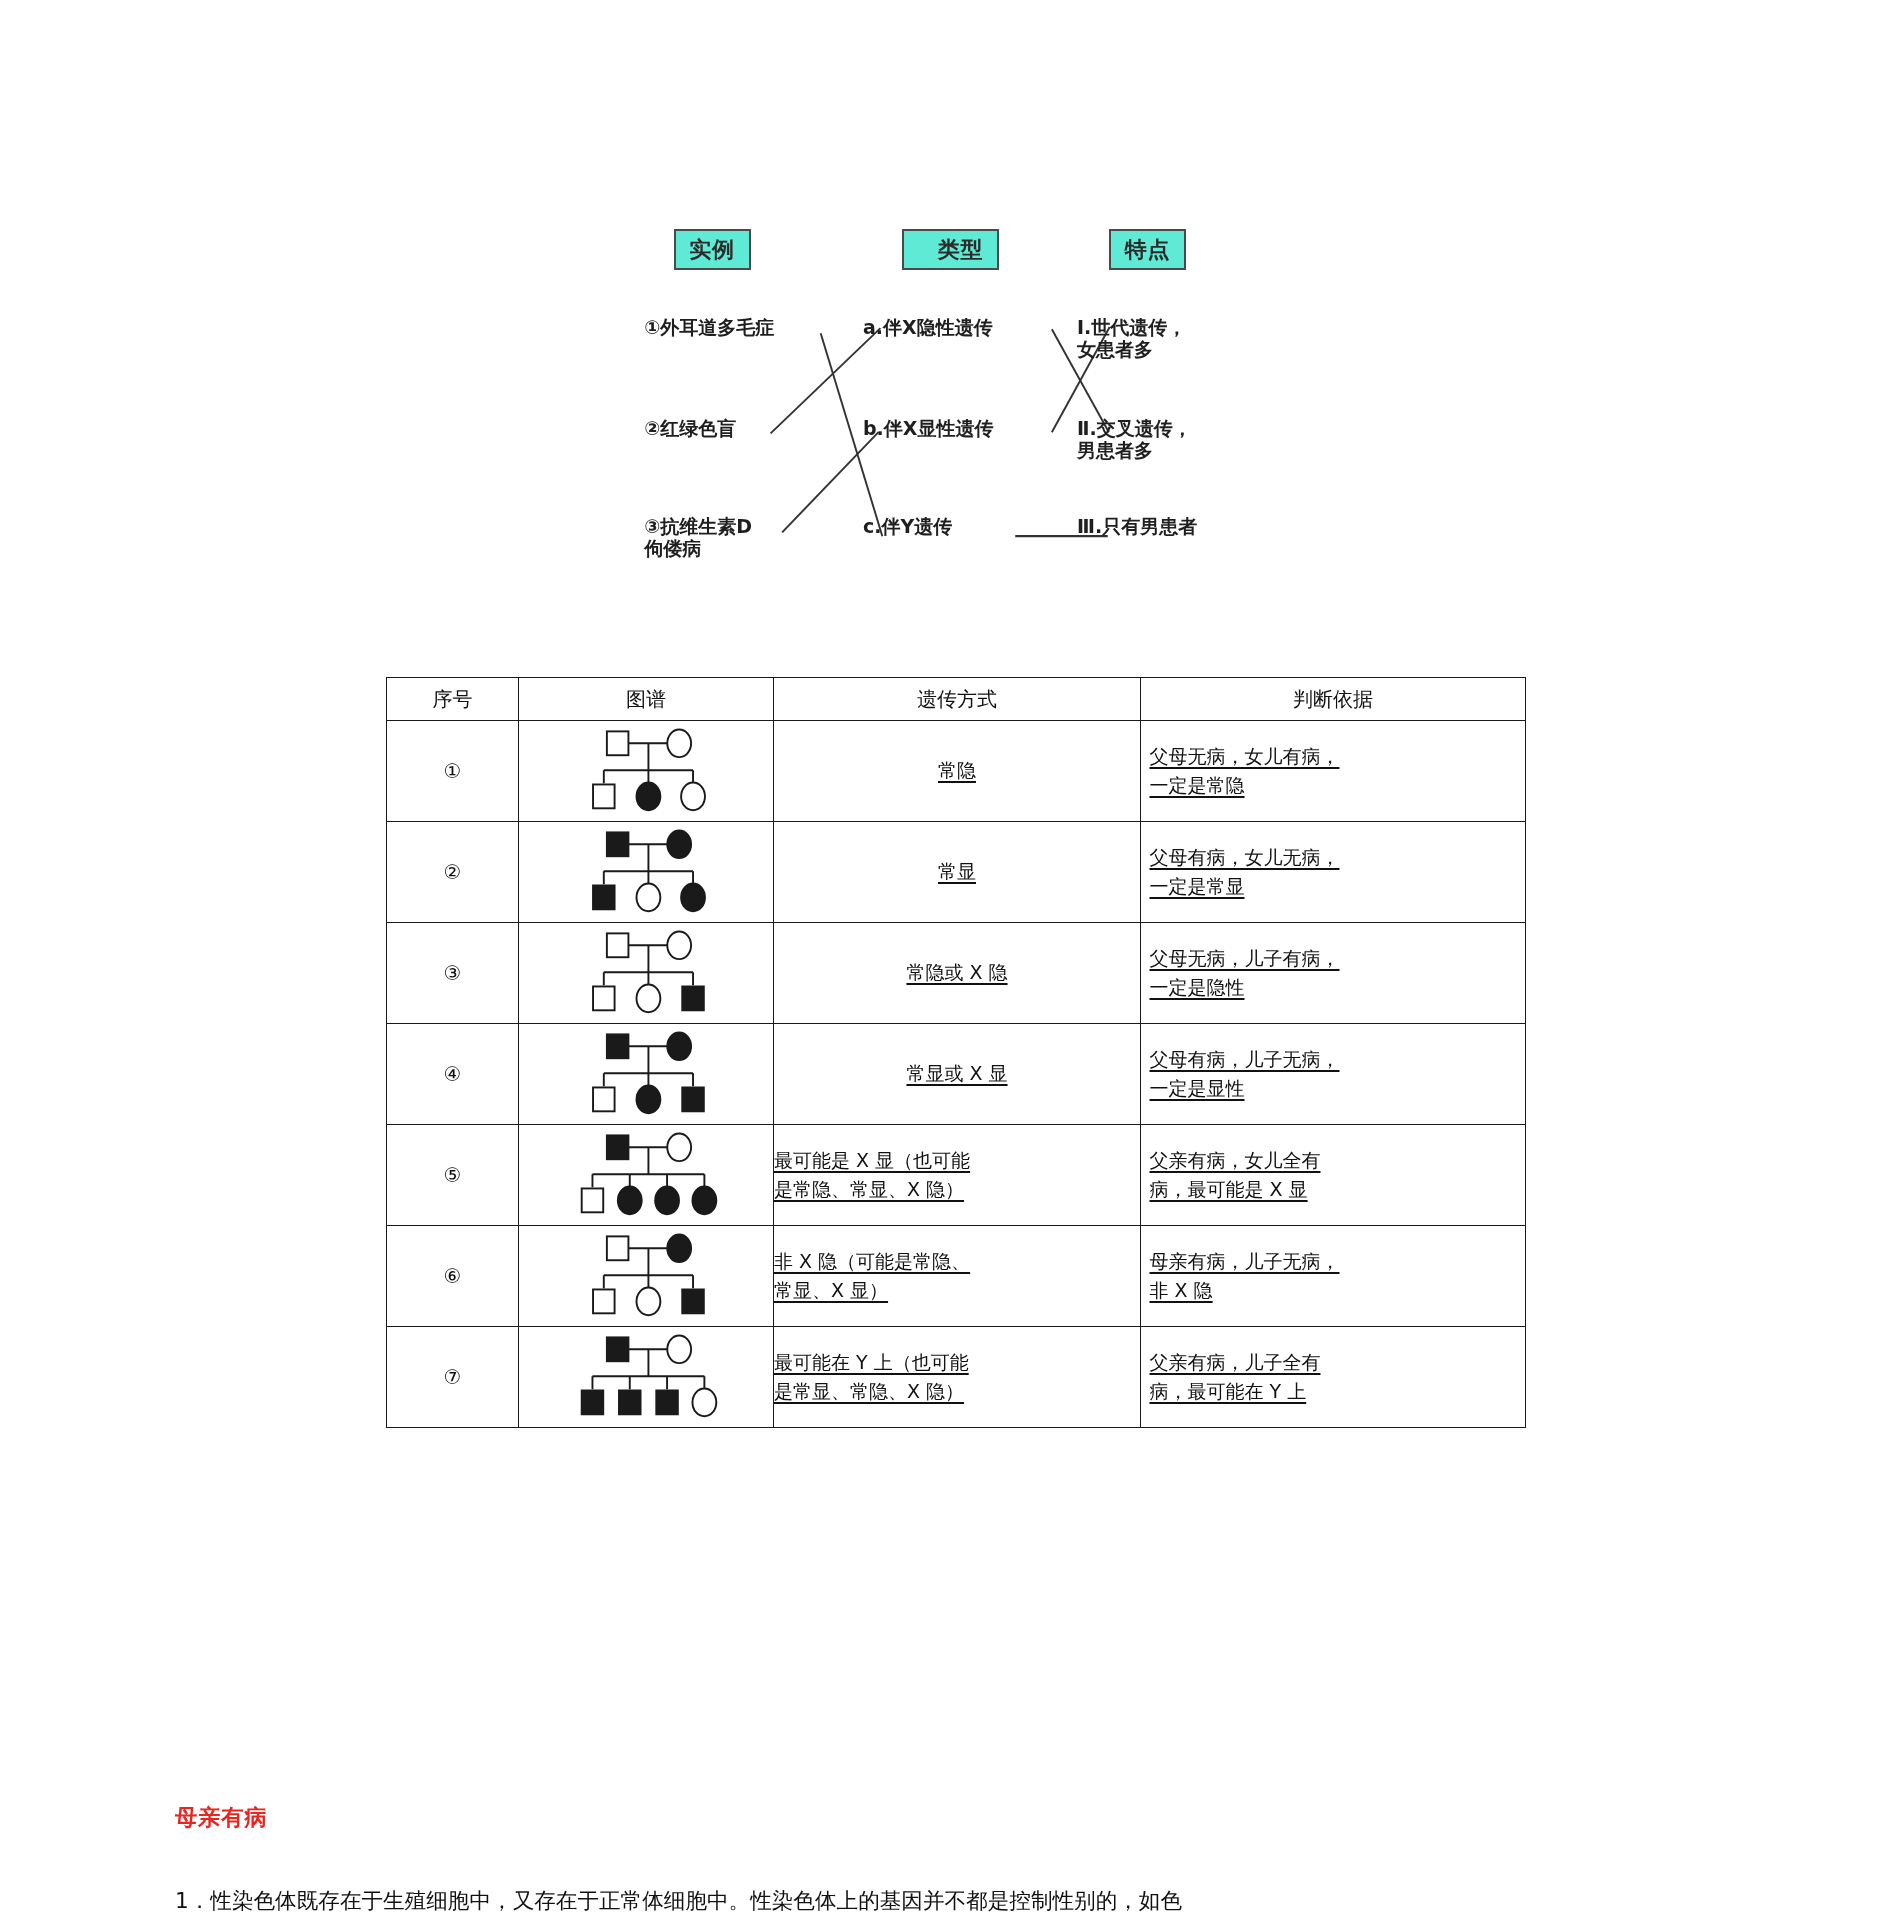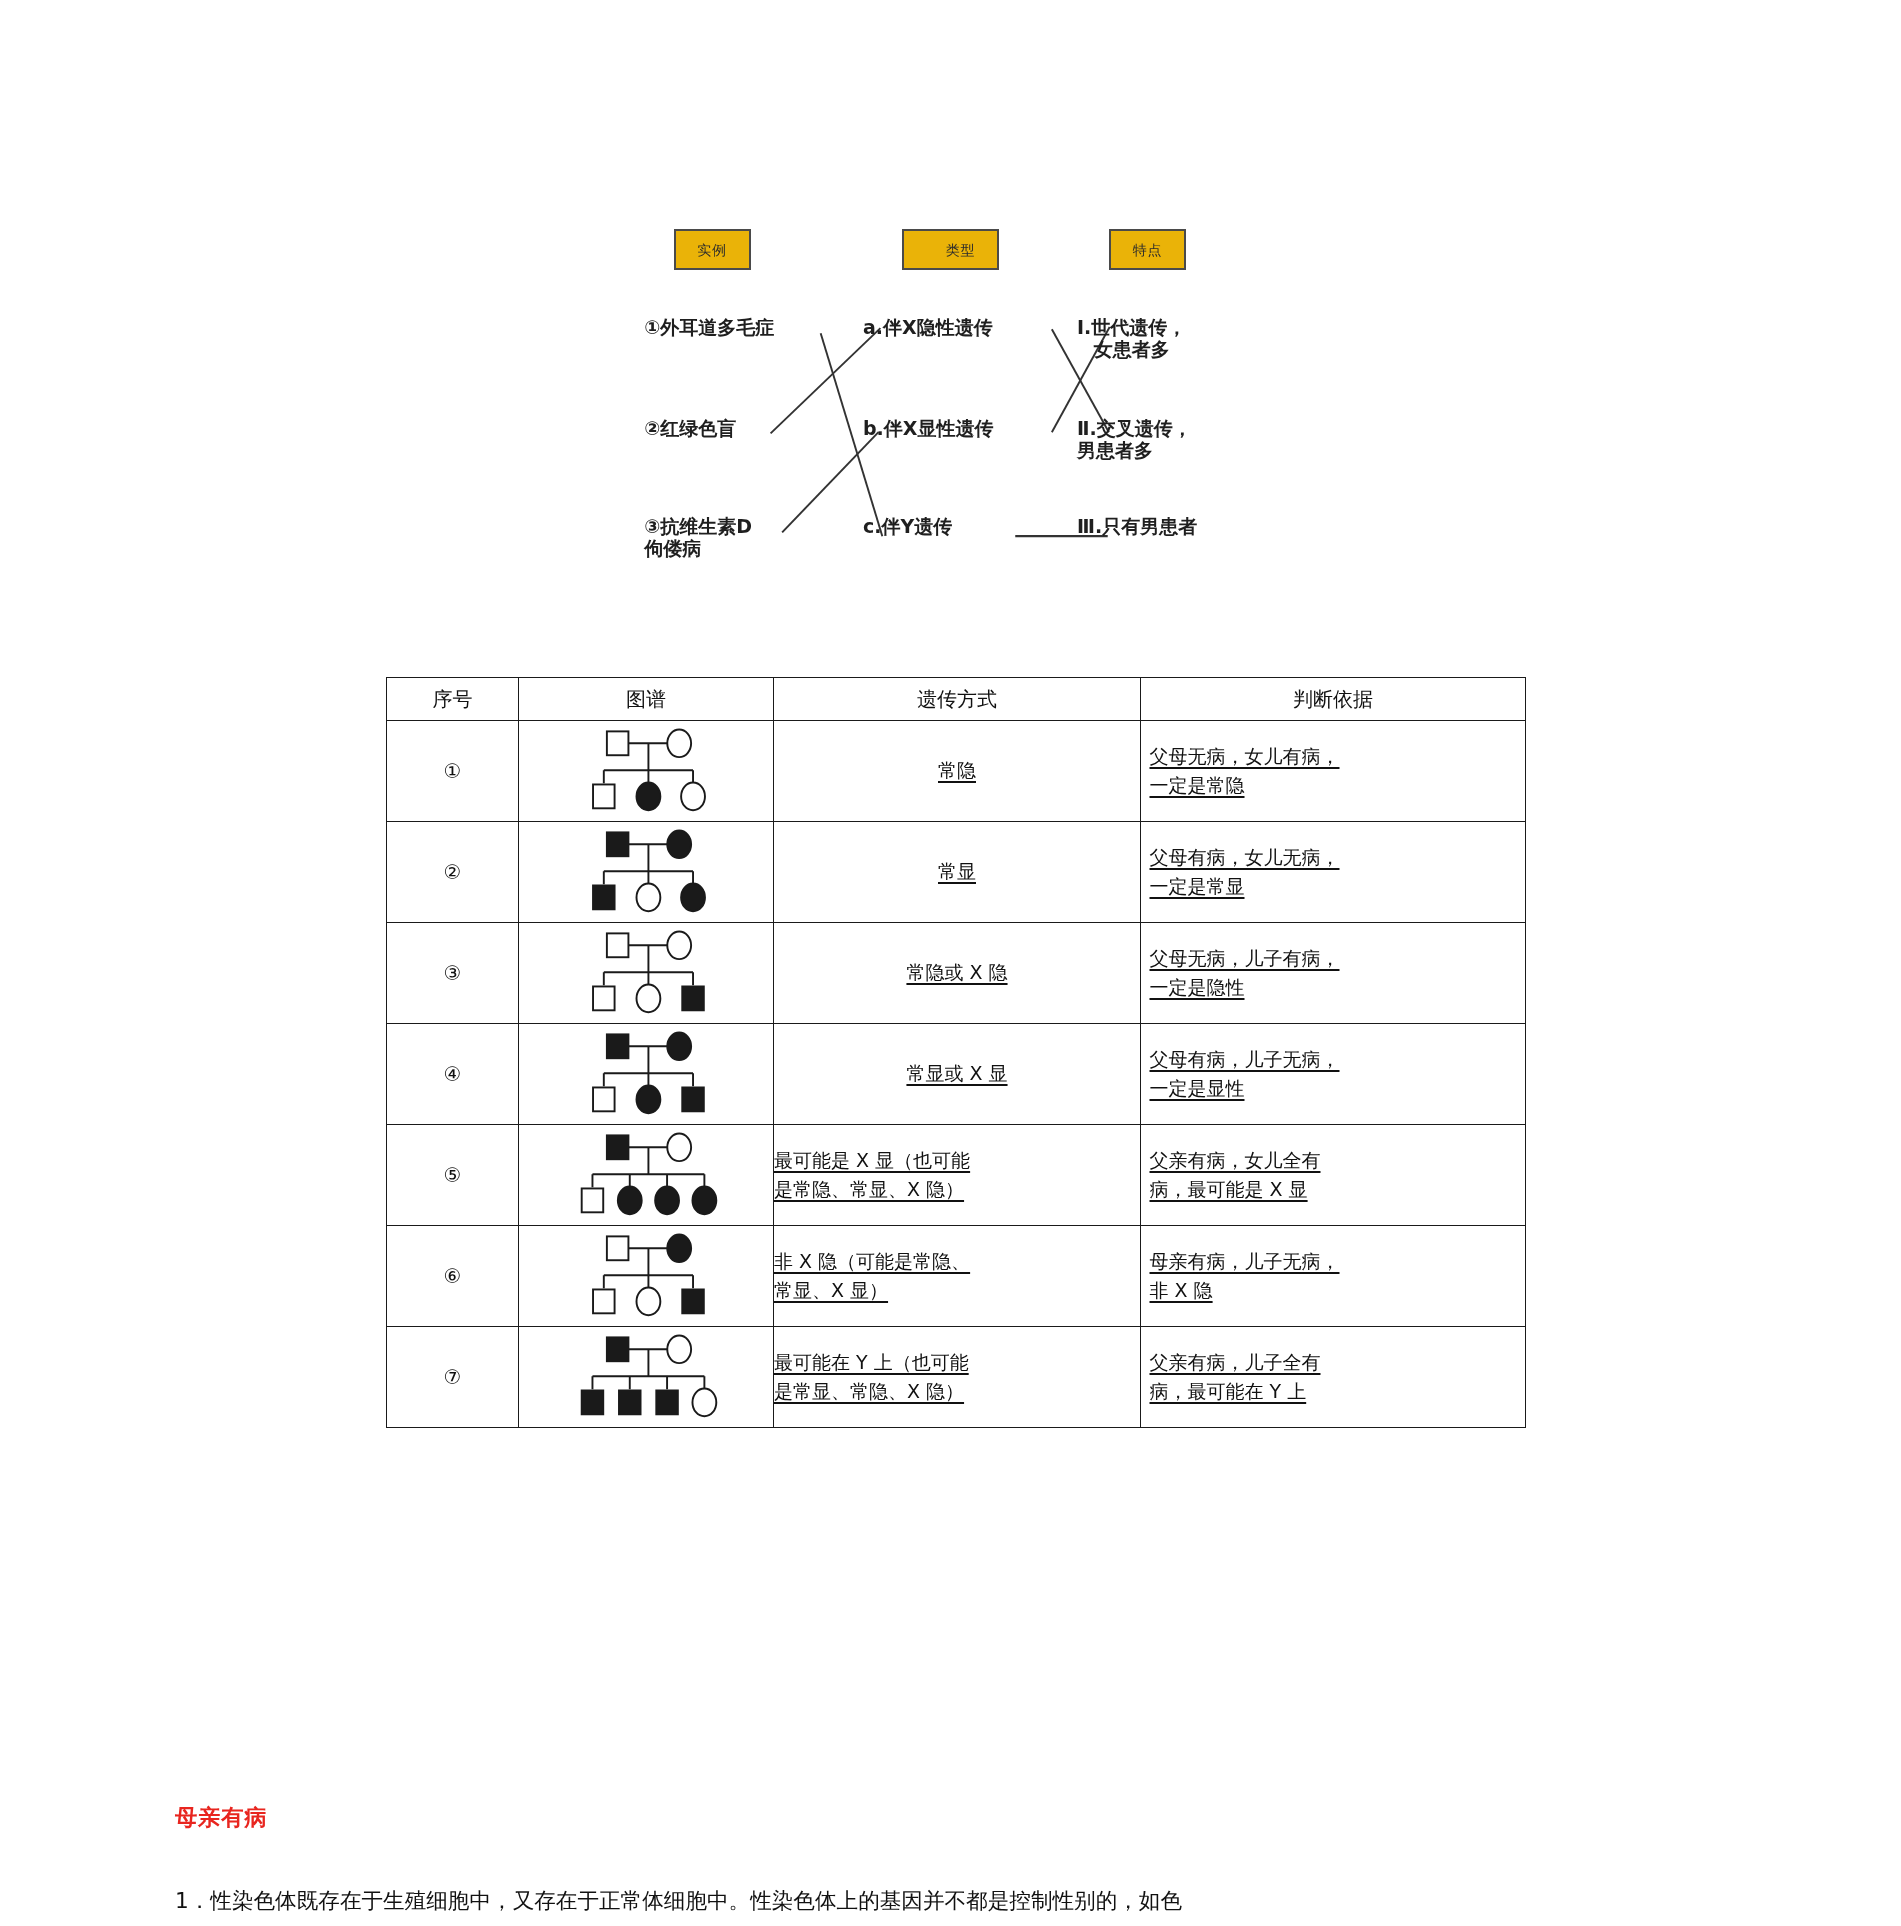--- a/index.html
+++ b/index.html
@@ -6,36 +6,36 @@
   body{
     width:1902px;height:2730px;
     font-family:"DejaVu Sans","Liberation Sans",sans-serif;
     color:#000;position:relative;overflow:hidden;
   }
   .page{position:absolute;left:0;top:0;width:1902px;height:2730px;}
 
   
   .matchdiag{position:absolute;left:655px;top:222px;width:655px;height:351px;}
   .mbox{
-    position:absolute;border:2.3px solid #4a4a4a;background:#eab308;
-    font-size:14px;line-height:1;font-weight:normal;
+    position:absolute;border:2.3px solid #4a4a4a;background:#5eead4;
+    font-size:22px;line-height:1;font-weight:bold;
     display:flex;align-items:center;justify-content:center;
     letter-spacing:0.8px;color:#2b2b2b;
     font-family:"DejaVu Sans","Liberation Sans",sans-serif;
   }
   .mbox.b1{left:18.5px;top:7px;width:73px;height:37px;}
   .mbox.b2{left:247px;top:7px;width:73px;height:37px;padding-left:20px;}
   .mbox.b3{left:454px;top:7px;width:73px;height:37px;}
 
   .mitem{position:absolute;font-size:19px;line-height:1.18;color:#1f1f1f;white-space:nowrap;
          font-family:"DejaVu Sans","Liberation Sans",sans-serif;font-weight:600;}
   .col-a{left:-10.8px;}
   .col-b{left:208px;}
   .col-c{left:422px;}
-  .r1{top:94px;text-align:center;}
+  .r1{top:94px;}
   .r2{top:195px;}
   .r3{top:293px;}
 
   .matchsvg{position:absolute;left:0;top:0;width:655px;height:351px;}
 
   
   .heading{
     position:absolute;left:175px;top:605px;width:1579px;
     font-size:23px;font-weight:bold;letter-spacing:0.4px;
     font-family:"DejaVu Sans","Liberation Sans",sans-serif;

